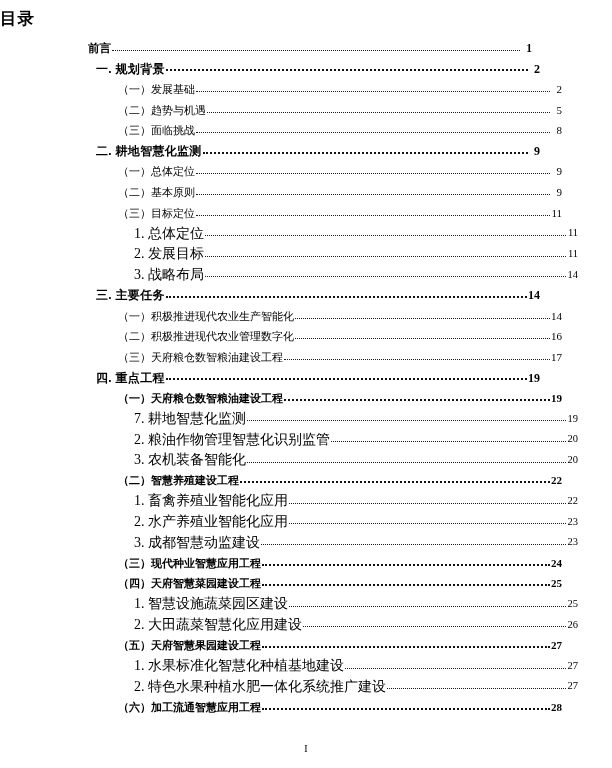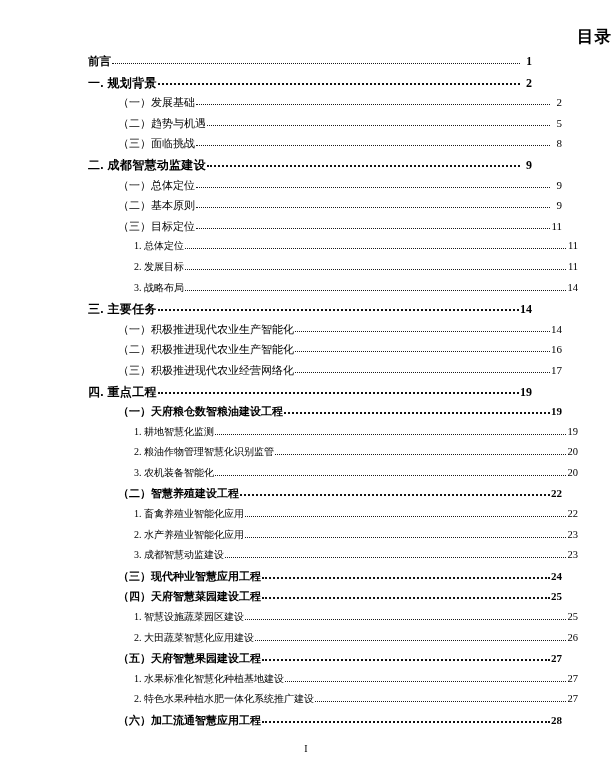--- a/index.html
+++ b/index.html
@@ -15,37 +15,37 @@
     overflow: hidden;
   }
   .page {
     position: relative;
     width: 612px;
     height: 768px;
     box-sizing: border-box;
     padding: 0;
   }
   .doc-title {
-    text-align: right;
+    text-align: left;
     font-size: 16.5px;
     font-weight: bold;
     letter-spacing: 1px;
     margin: 0;
-    padding-top: 26px;
+    padding-top: 8px;
     padding-bottom: 8px;
     font-family: "Liberation Sans", "DejaVu Sans", sans-serif;
   }
   .toc {
     margin: 0;
     padding: 0 80px 0 88px;
     list-style: none;
   }
   .toc-entry {
     display: flex;
-    align-items: flex-start;
+    align-items: center;
     width: 100%;
     font-size: 11px;
     line-height: 1.0;
     height: 20.6px;
     white-space: nowrap;
     box-sizing: border-box;
   }
   .toc-label {
     flex: 0 0 auto;
     padding-right: 1px;
@@ -73,28 +73,28 @@
   }
 
   
   .lvl-0 .toc-label { font-weight: bold; font-family: "Liberation Sans", "DejaVu Sans", sans-serif; font-size: 11.5px; }
   .lvl-0 .toc-page  { font-weight: bold; font-family: "Liberation Serif", serif; font-size: 11.5px;}
   .lvl-0 { margin-left: 0px; }
 
   .lvl-1 .toc-label { font-weight: bold; font-family: "Liberation Sans", "DejaVu Sans", sans-serif; font-size: 12px; letter-spacing: .3px;}
   .lvl-1 .toc-page  { font-weight: bold; font-size: 12px; }
   .lvl-1 .toc-leader::before { border-bottom: 1px dotted #333; }
-  .lvl-1 { margin-left: 0px; }
+  .lvl-1 { margin-left: 8px; }
 
   .lvl-2 { margin-left: 30px; }
   .lvl-2 .toc-label { font-size: 11px; }
   .lvl-2 .toc-page  { font-size: 11px; }
 
   .lvl-3 { margin-left: 46px; }
-  .lvl-3 .toc-label { font-size: 10px; }
+  .lvl-3 .toc-label { font-size: 14px; }
   .lvl-3 .toc-page  { font-size: 10.5px; }
 
   
   .bold .toc-label { font-weight: bold; }
   .bold .toc-page  { font-weight: bold; }
   .bold .toc-leader::before { border-bottom: 2px dotted #111; bottom: 3px; }
 
   .page-footer {
     position: absolute;
     left: 0;
@@ -132,21 +132,21 @@
         <span class="toc-label">（二）趋势与机遇</span>
         <span class="toc-leader"></span>
         <span class="toc-page">5</span>
       </div>
       <div class="toc-entry lvl-2">
         <span class="toc-label">（三）面临挑战</span>
         <span class="toc-leader"></span>
         <span class="toc-page">8</span>
       </div>
       <div class="toc-entry lvl-1 bold">
-        <span class="toc-label">二. 成都智慧动监建设</span>
+        <span class="toc-label">二. 耕地智慧化监测</span>
         <span class="toc-leader"></span>
         <span class="toc-page">9</span>
       </div>
       <div class="toc-entry lvl-2">
         <span class="toc-label">（一）总体定位</span>
         <span class="toc-leader"></span>
         <span class="toc-page">9</span>
       </div>
       <div class="toc-entry lvl-2">
         <span class="toc-label">（二）基本原则</span>
@@ -177,41 +177,41 @@
         <span class="toc-label">三. 主要任务</span>
         <span class="toc-leader"></span>
         <span class="toc-page">14</span>
       </div>
       <div class="toc-entry lvl-2">
         <span class="toc-label">（一）积极推进现代农业生产智能化</span>
         <span class="toc-leader"></span>
         <span class="toc-page">14</span>
       </div>
       <div class="toc-entry lvl-2">
-        <span class="toc-label">（二）积极推进现代农业生产智能化</span>
+        <span class="toc-label">（二）积极推进现代农业管理数字化</span>
         <span class="toc-leader"></span>
         <span class="toc-page">16</span>
       </div>
       <div class="toc-entry lvl-2">
-        <span class="toc-label">（三）积极推进现代农业经营网络化</span>
+        <span class="toc-label">（三）天府粮仓数智粮油建设工程</span>
         <span class="toc-leader"></span>
         <span class="toc-page">17</span>
       </div>
       <div class="toc-entry lvl-1 bold">
         <span class="toc-label">四. 重点工程</span>
         <span class="toc-leader"></span>
         <span class="toc-page">19</span>
       </div>
       <div class="toc-entry lvl-2 bold">
         <span class="toc-label">（一）天府粮仓数智粮油建设工程</span>
         <span class="toc-leader"></span>
         <span class="toc-page">19</span>
       </div>
       <div class="toc-entry lvl-3">
-        <span class="toc-label">1. 耕地智慧化监测</span>
+        <span class="toc-label">7. 耕地智慧化监测</span>
         <span class="toc-leader"></span>
         <span class="toc-page">19</span>
       </div>
       <div class="toc-entry lvl-3">
         <span class="toc-label">2. 粮油作物管理智慧化识别监管</span>
         <span class="toc-leader"></span>
         <span class="toc-page">20</span>
       </div>
       <div class="toc-entry lvl-3">
         <span class="toc-label">3. 农机装备智能化</span>

